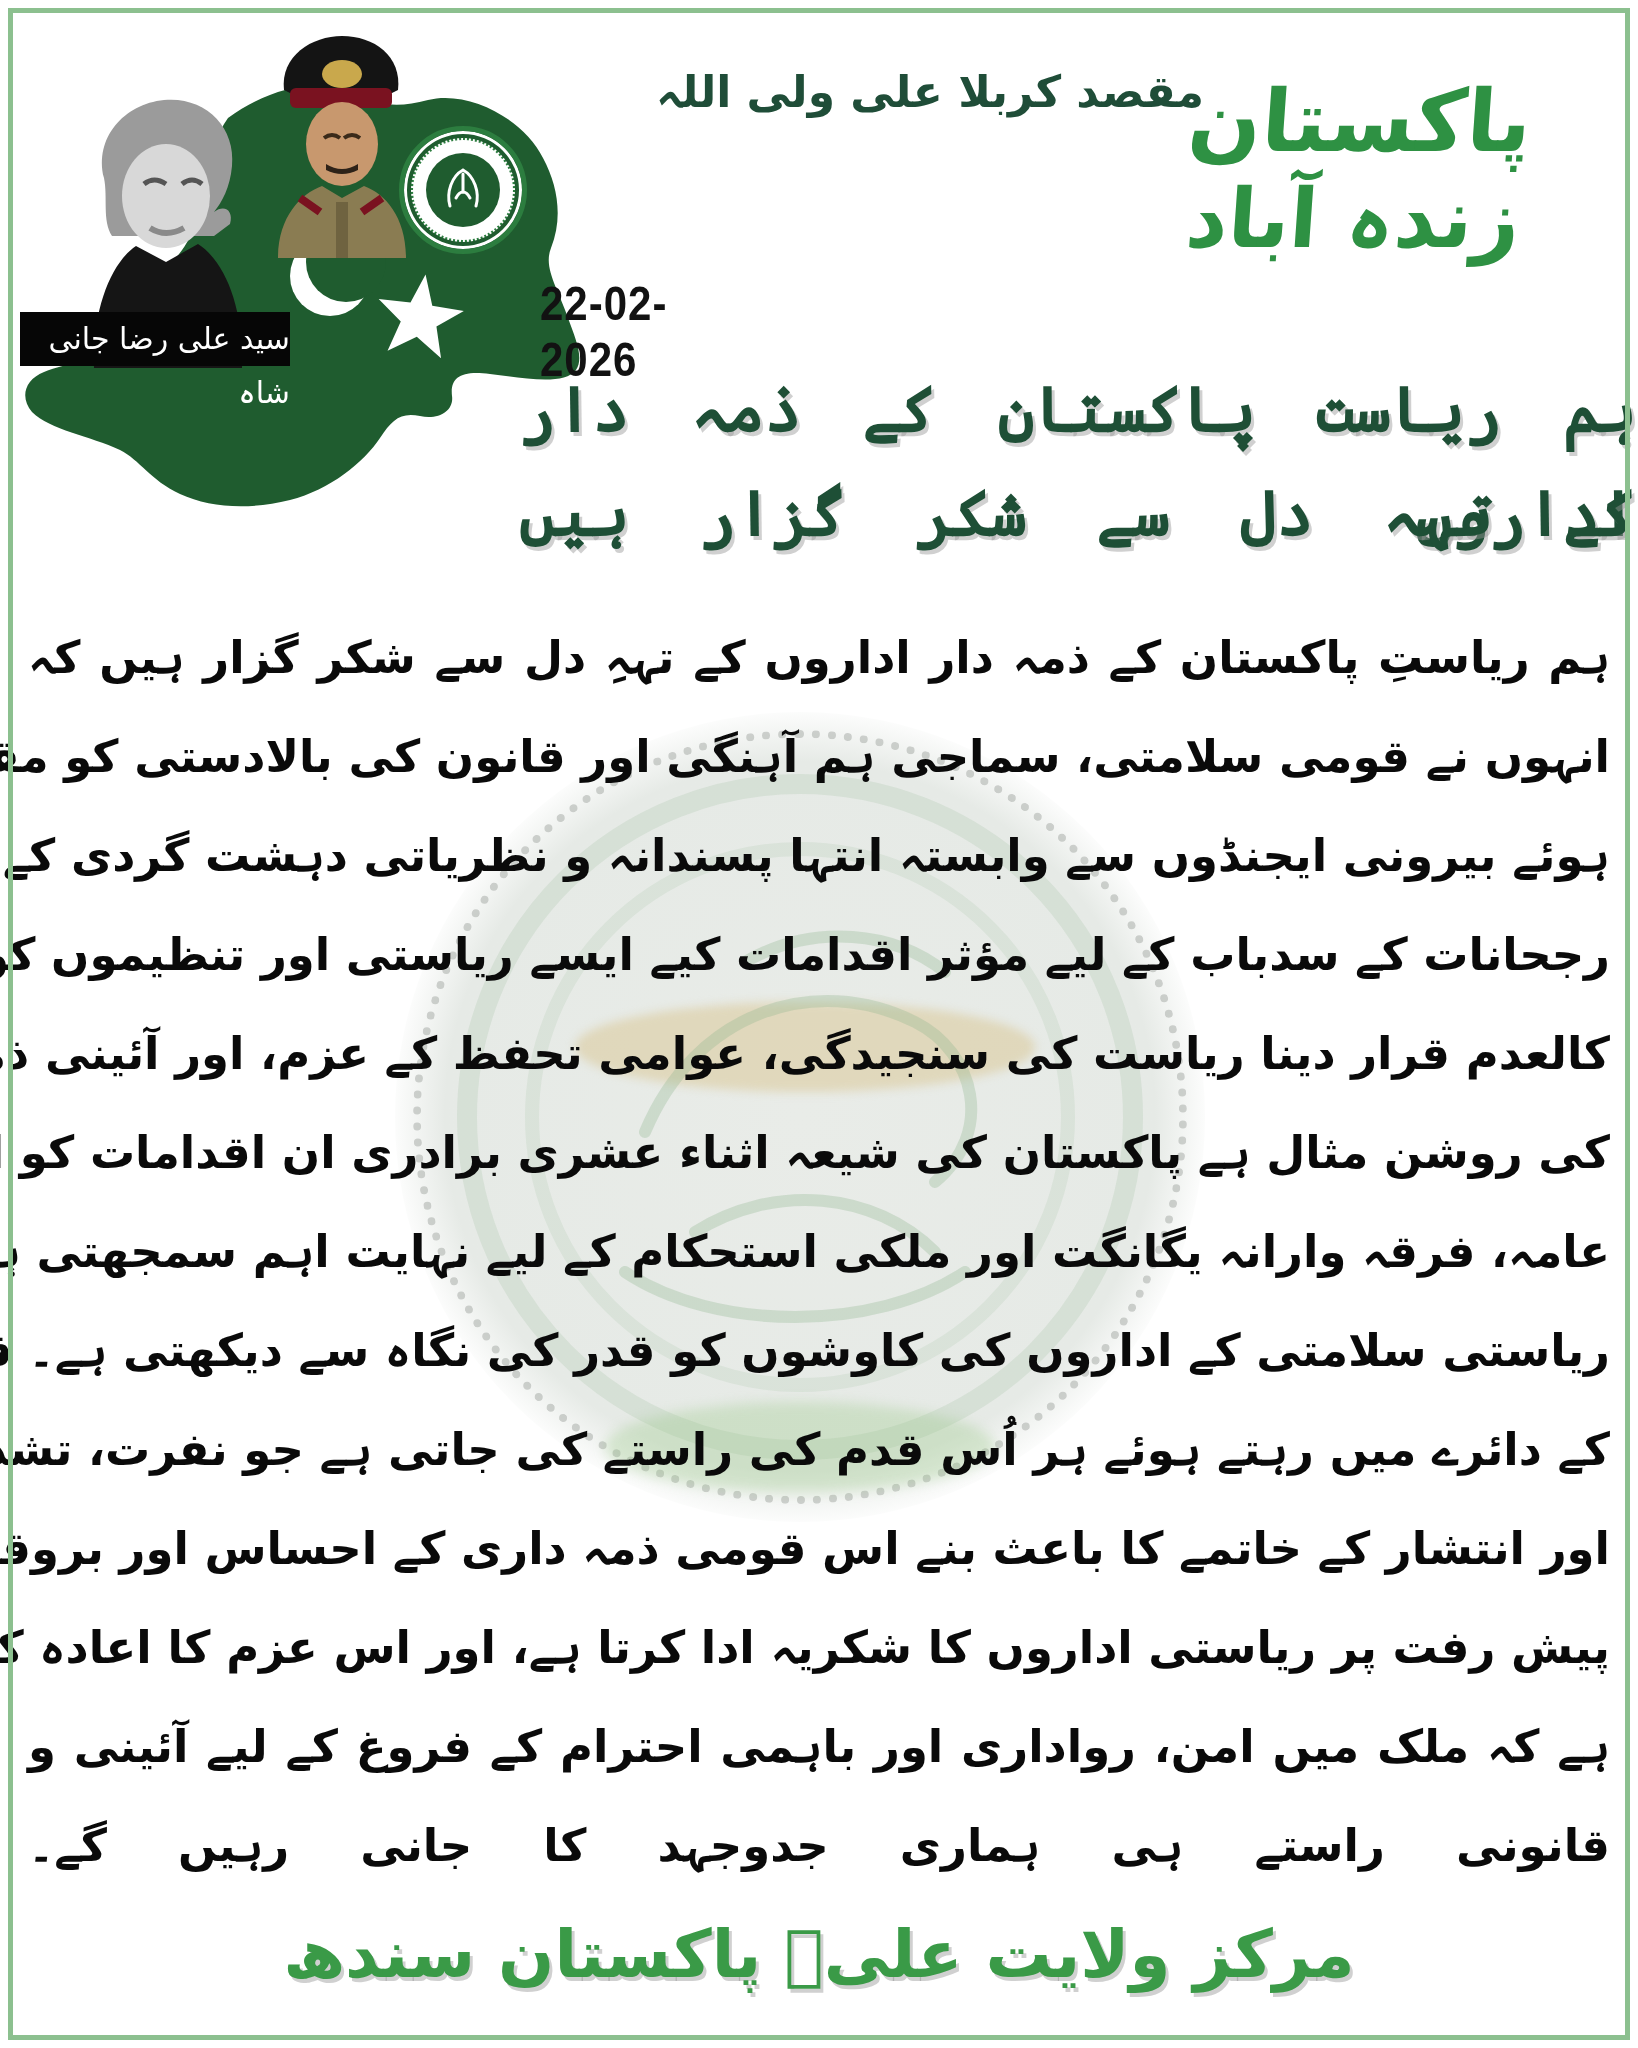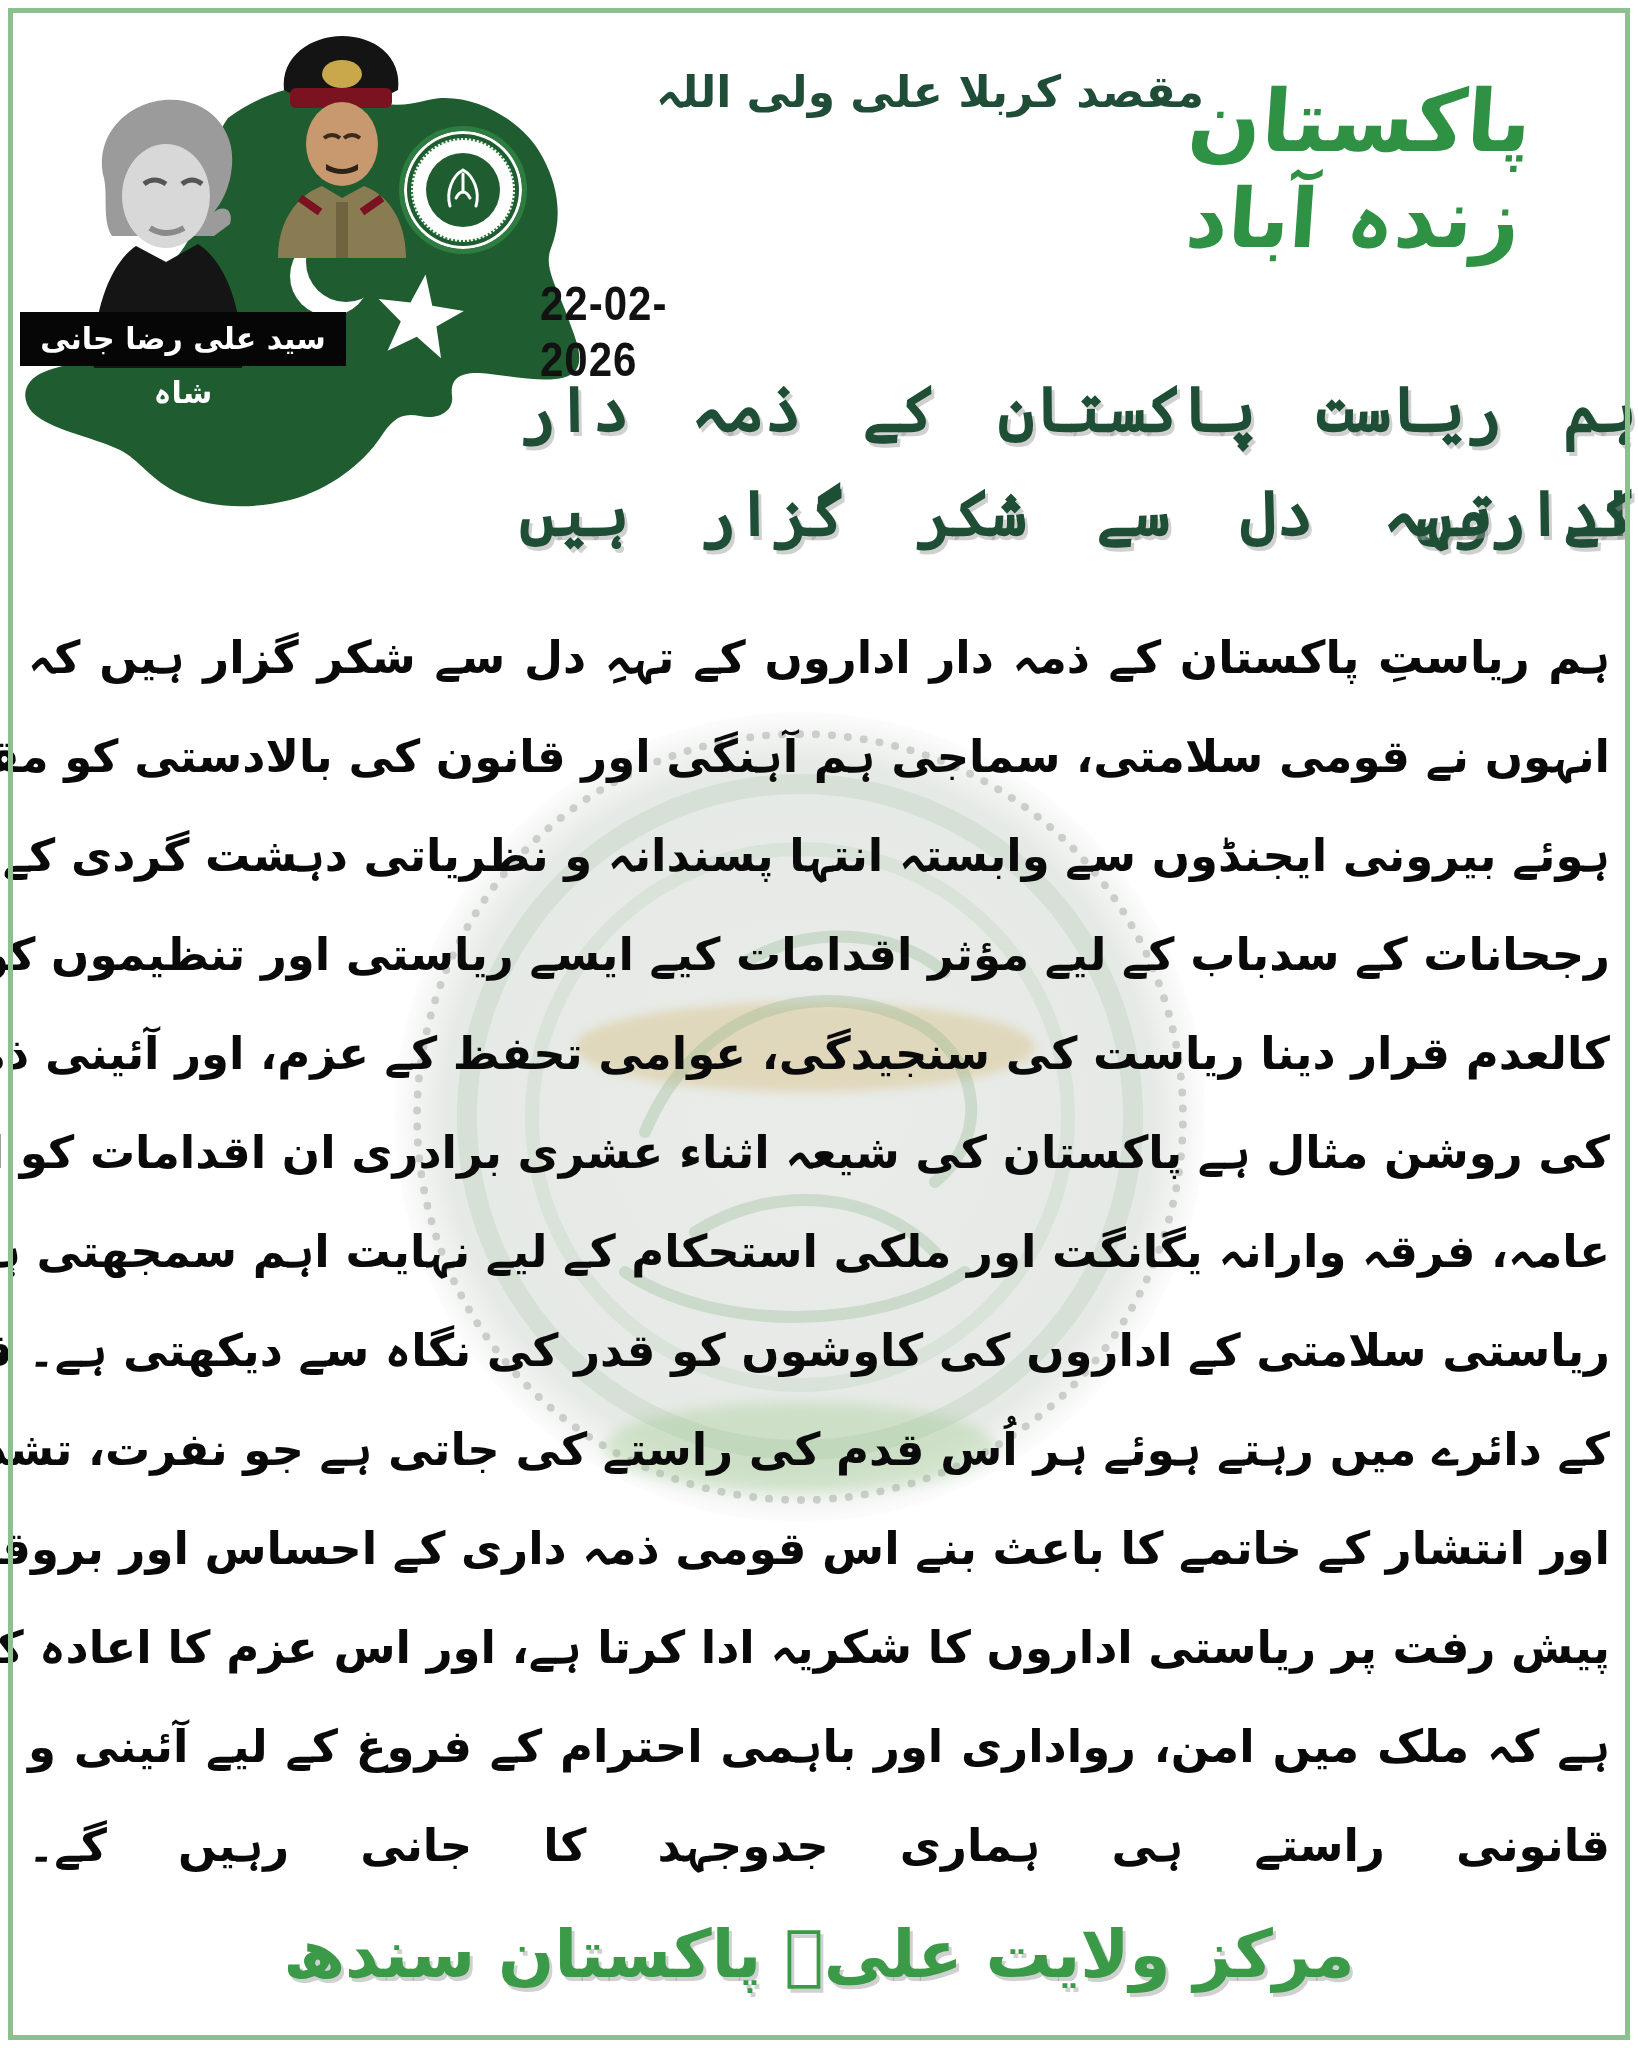--- a/index.html
+++ b/index.html
@@ -35,22 +35,22 @@
   .map{position:absolute;left:18px;top:78px;z-index:2;}
   .emblem{position:absolute;left:399px;top:126px;width:118px;height:118px;border-radius:50%;
           background:#1f5c2f;border:5px solid #2c7d3f;box-shadow:0 0 0 3px #ffffff inset;z-index:6;}
   .emblem .ring{position:absolute;left:7px;top:7px;right:7px;bottom:7px;border-radius:50%;
                 background:#ffffff;border:2px dotted #2c7d3f;}
   .emblem .core{position:absolute;left:22px;top:22px;right:22px;bottom:22px;border-radius:50%;
                 background:#1f5c2f;display:flex;align-items:center;justify-content:center;}
   .emblem .core svg{display:block;}
 
   .photo{position:absolute;z-index:4;}
-  .caption{position:absolute;left:20px;top:312px;width:326px;height:54px;background:#060606;
-           color:#ffffff;font-size:30px;font-weight:bold;direction:rtl;text-align:center;
+  .caption{position:absolute;left:20px;top:312px;width:270px;height:54px;background:#060606;
+           color:#ffffff;font-size:30px;font-weight:normal;direction:rtl;text-align:right;
            line-height:54px;z-index:7;}
   .date{position:absolute;left:540px;top:284px;width:200px;color:#121212;font-size:42px;
         font-weight:bold;letter-spacing:1px;z-index:5;transform:scaleY(1.15);
         font-family:"Liberation Sans",sans-serif;}
 
   
   .headline{position:absolute;left:519px;top:358px;width:1118px;direction:rtl;z-index:5;
             color:#1e4f36;font-weight:bold;font-size:63px;font-family:Liberation Serif, serif;}
   .h-line{height:104px;line-height:104px;text-align:justify;text-align-last:justify;
           text-shadow:3px 4px 0 rgba(150,150,150,0.45);}

